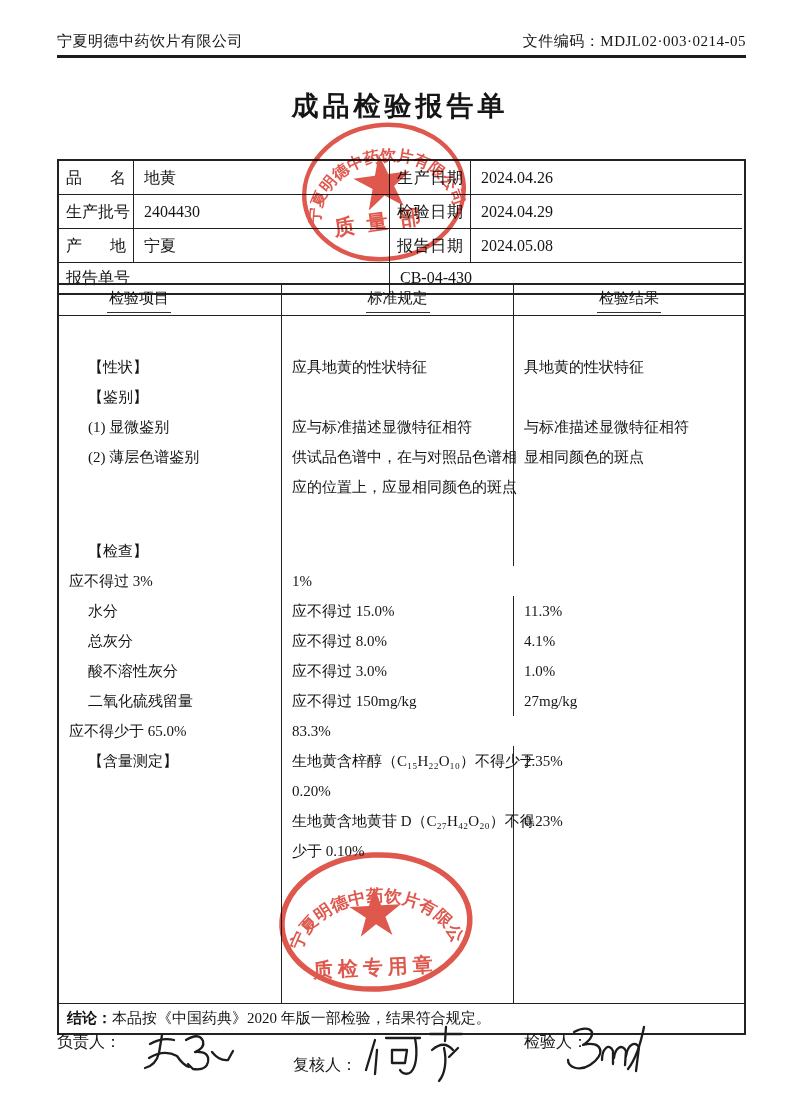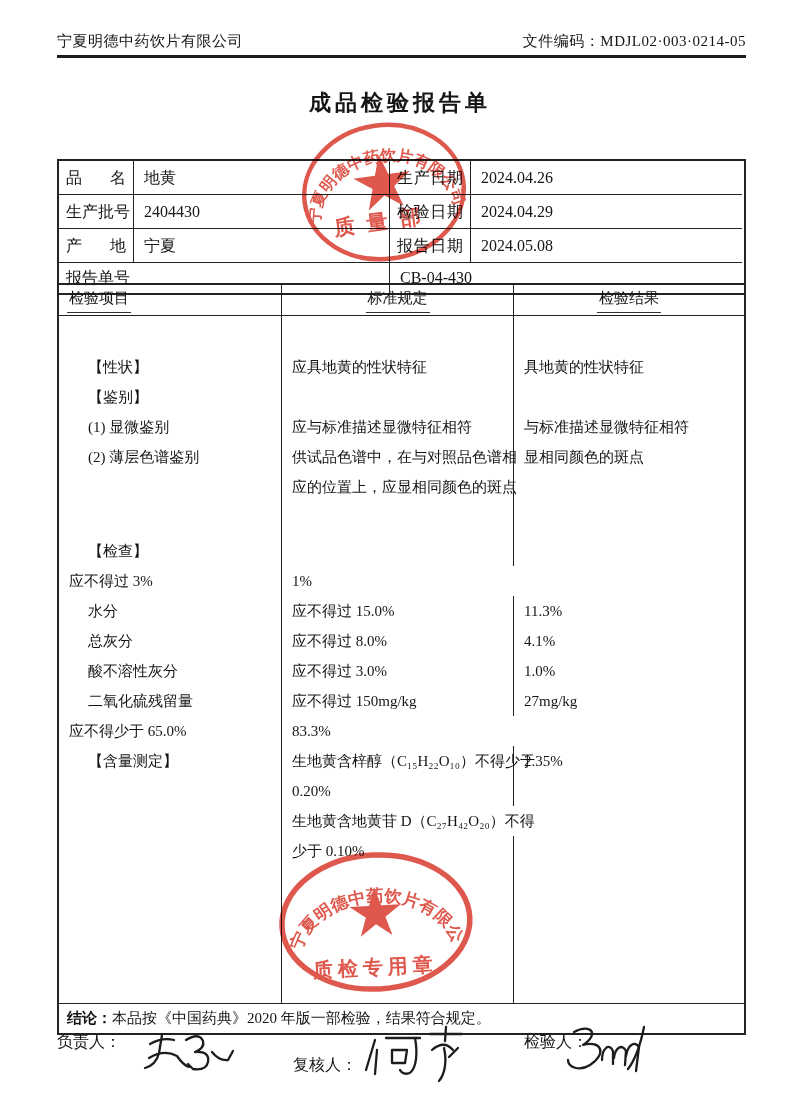--- a/index.html
+++ b/index.html
@@ -6,42 +6,42 @@
   body{
     width:800px;height:1099px;background:#ffffff;position:relative;
     font-family:"Liberation Serif","DejaVu Serif",serif;color:#151515;
     overflow:hidden;
   }
   .abs{position:absolute;}
   
   .pg-header{left:57px;top:32px;width:689px;display:flex;justify-content:space-between;
     font-size:15px;letter-spacing:.5px;}
   .hdr-rule{left:57px;top:55px;width:689px;height:3px;background:#1c1c1c;}
-  .doc-title{left:0;top:88px;width:800px;text-align:center;font-size:22px;font-weight:bold;
+  .doc-title{left:0;top:88px;width:800px;text-align:center;font-size:27px;font-weight:bold;
     letter-spacing:4px;}
   
   .info-table{left:57px;top:159px;width:689px;border:2px solid #222;box-sizing:border-box;
     display:grid;grid-template-columns:75px 256px 81px 271px;font-size:16px;}
   .info-table>div{border-right:1px solid #222;border-bottom:1px solid #222;
     height:34px;line-height:34px;overflow:hidden;white-space:nowrap;box-sizing:border-box;}
   .info-table>div.lastcol{border-right:none;}
   .info-table>div.lastrow{border-bottom:none;height:30px;line-height:30px;}
   .ilabel{padding:0 7px;text-align:justify;text-align-last:justify;}
   .ivalue{padding:0 10px;}
   .span12{grid-column:1/3;}
   .span34{grid-column:3/5;}
   
   .main-table{left:57px;top:283px;width:689px;border:2px solid #222;box-sizing:border-box;
     font-size:15px;}
   .trow{display:grid;grid-template-columns:223px 232px 230px;}
   .tcell{border-right:1px solid #222;overflow:visible;white-space:nowrap;box-sizing:border-box;}
   .tcell:last-child{border-right:none;}
   .thead-row .tcell{height:30px;line-height:26px;}
   .thead-row .c2,.thead-row .c3{text-align:center;}
-  .thead-row .c1{padding-left:8px;}
+  .thead-row .c1{padding-left:8px;margin-left:40px;}
   .hd-underline{display:inline-block;border-bottom:1px solid #333;padding:0 2px 1px 2px;}
   .body-row .tcell{height:30px;line-height:30px;}
   .body-row .c1{padding-left:8px;margin-left:21px;}
   .body-row .c2{padding-left:10px;}
   .body-row .c3{padding-left:10px;}
   .concl-row{border-top:1px solid #222;height:29px;line-height:29px;padding-left:8px;
     white-space:nowrap;}
   .concl-label{font-weight:bold;}
   
   .sig-row{left:0;top:1028px;width:688px;height:60px;font-size:16px;}
@@ -167,20 +167,21 @@
         <div class="tcell c3">2.35%</div>
       </div>
       <div class="trow body-row">
         <div class="tcell c1"></div>
         <div class="tcell c2">0.20%</div>
         <div class="tcell c3"></div>
       </div>
       <div class="trow body-row">
         <div class="tcell c1"></div>
         <div class="tcell c2">生地黄含地黄苷 D（C₂₇H₄₂O₂₀）不得</div>
+        <div class="tcell c3">0.23%</div>
       </div>
       <div class="trow body-row">
         <div class="tcell c1"></div>
         <div class="tcell c2">少于 0.10%</div>
         <div class="tcell c3"></div>
       </div>
       <div class="trow body-row" style="height: 137px;">
         <div class="tcell c1" style="height: 137px;"></div>
         <div class="tcell c2" style="height: 137px;"></div>
         <div class="tcell c3" style="height: 137px;"></div>

